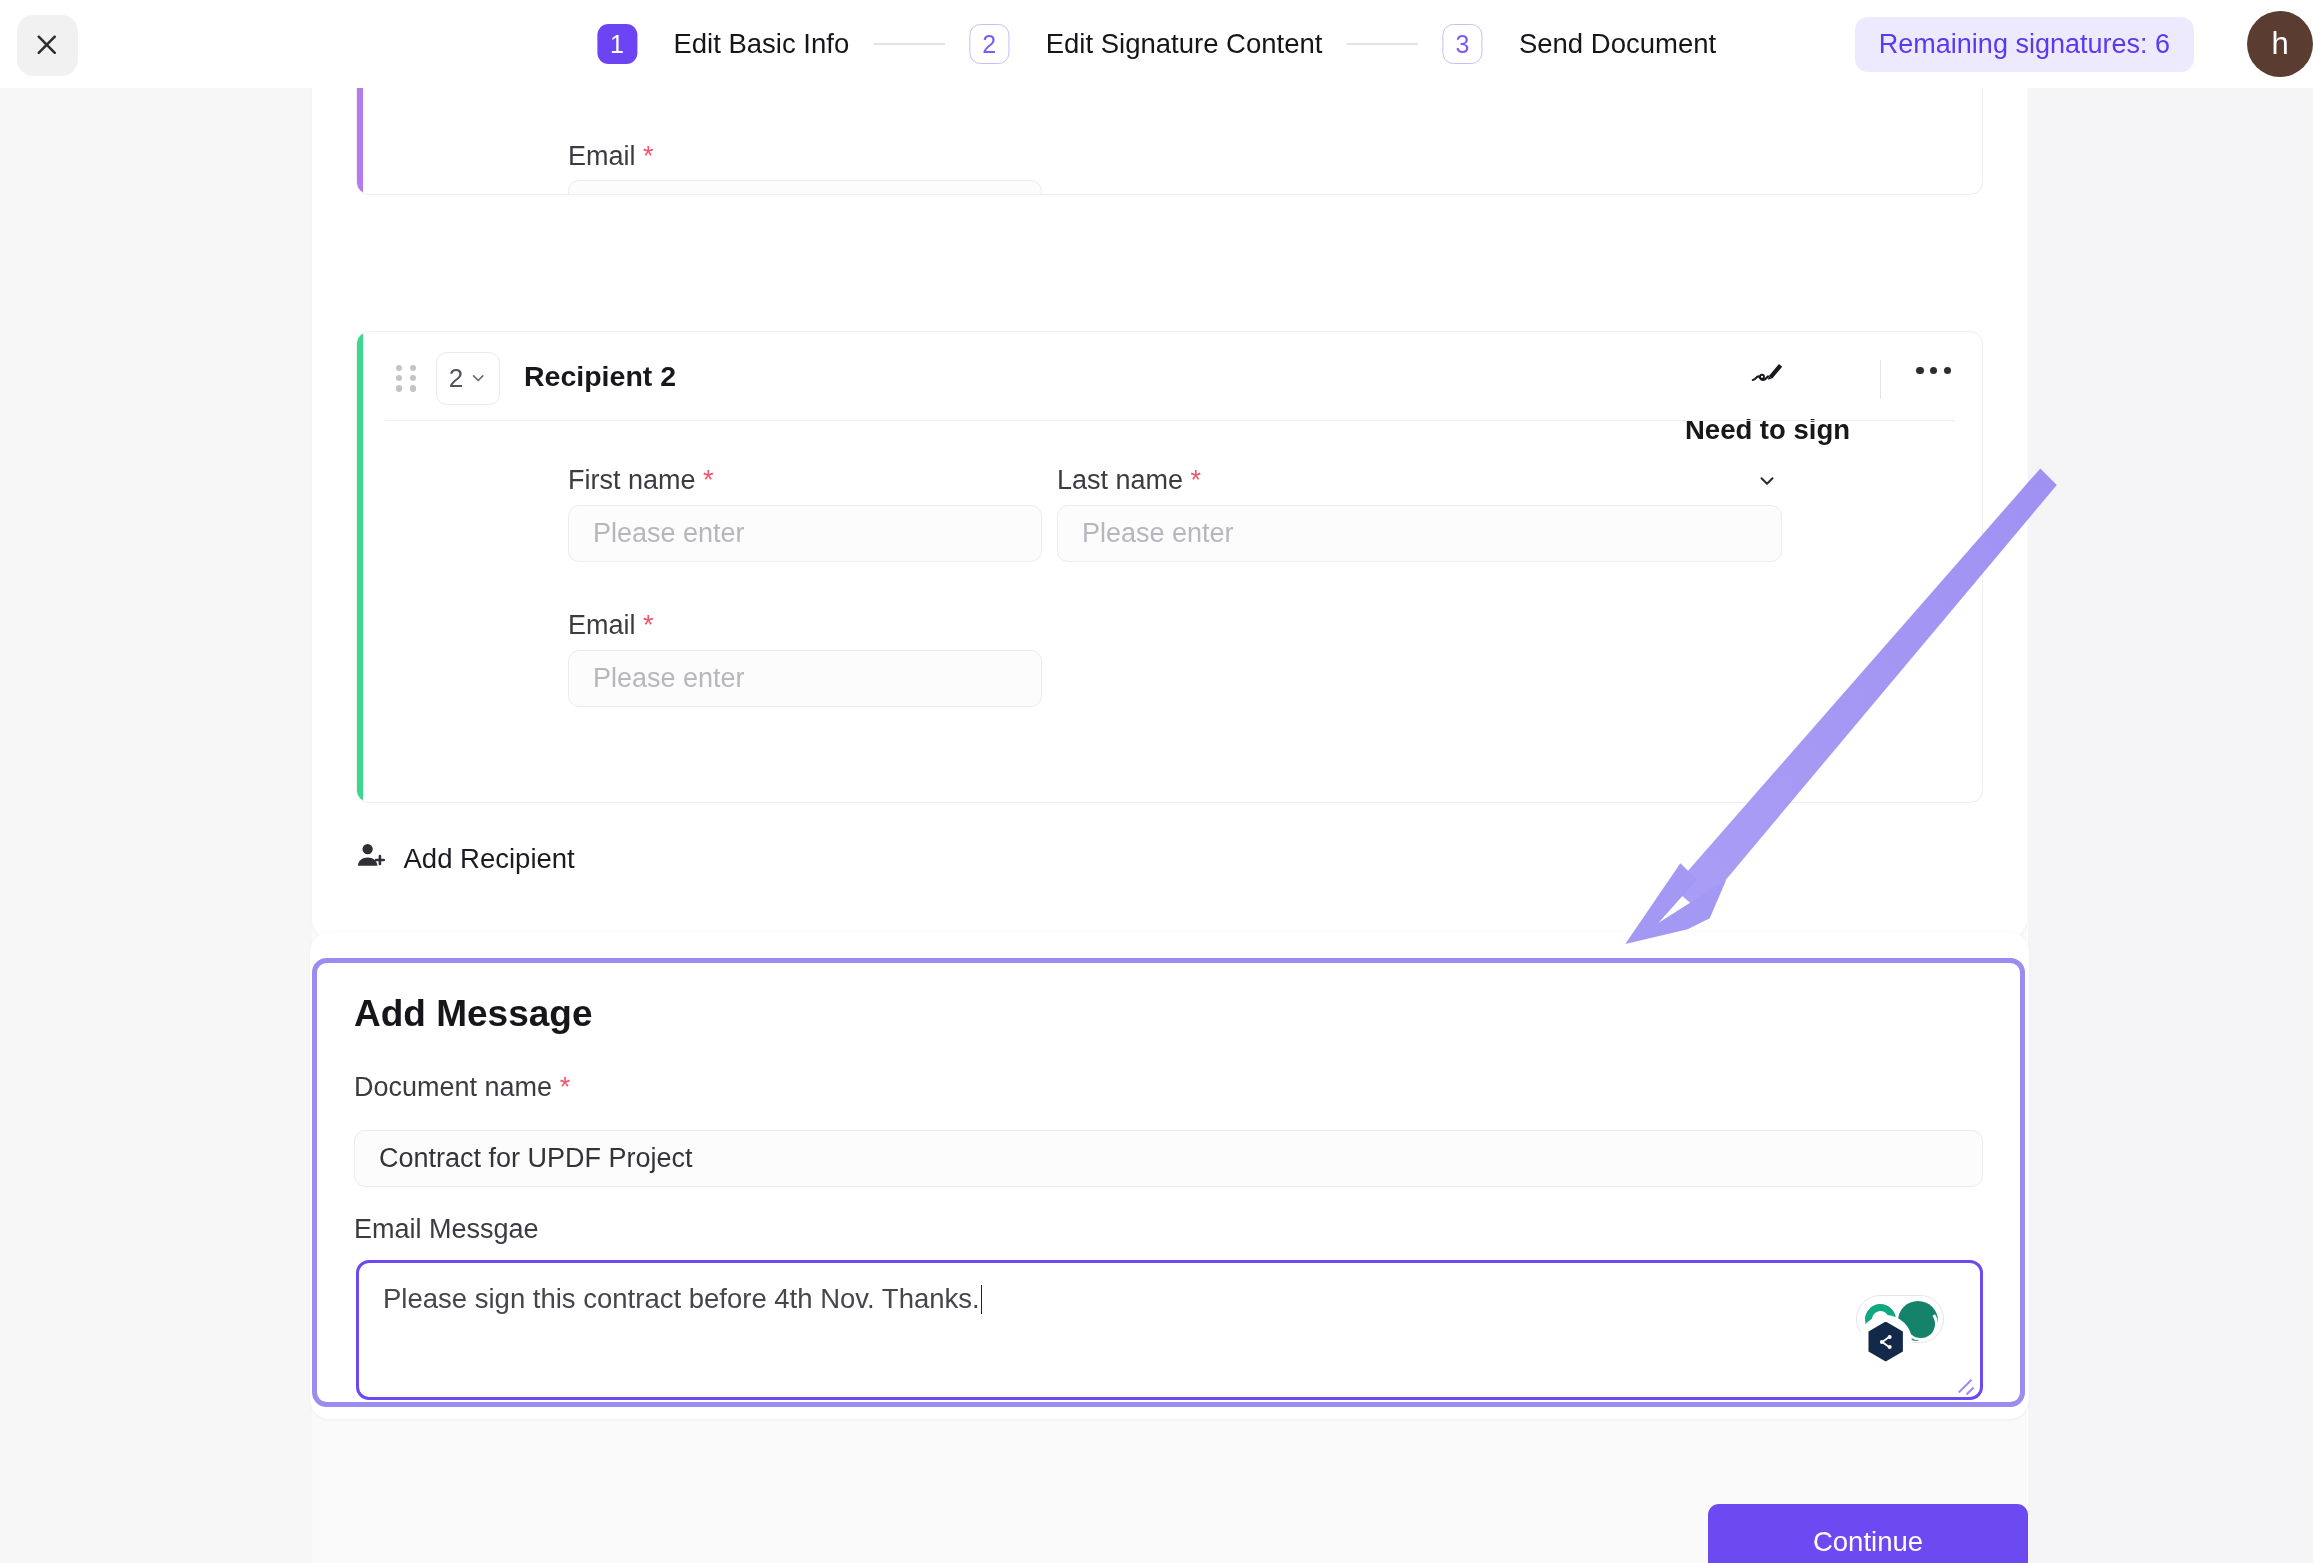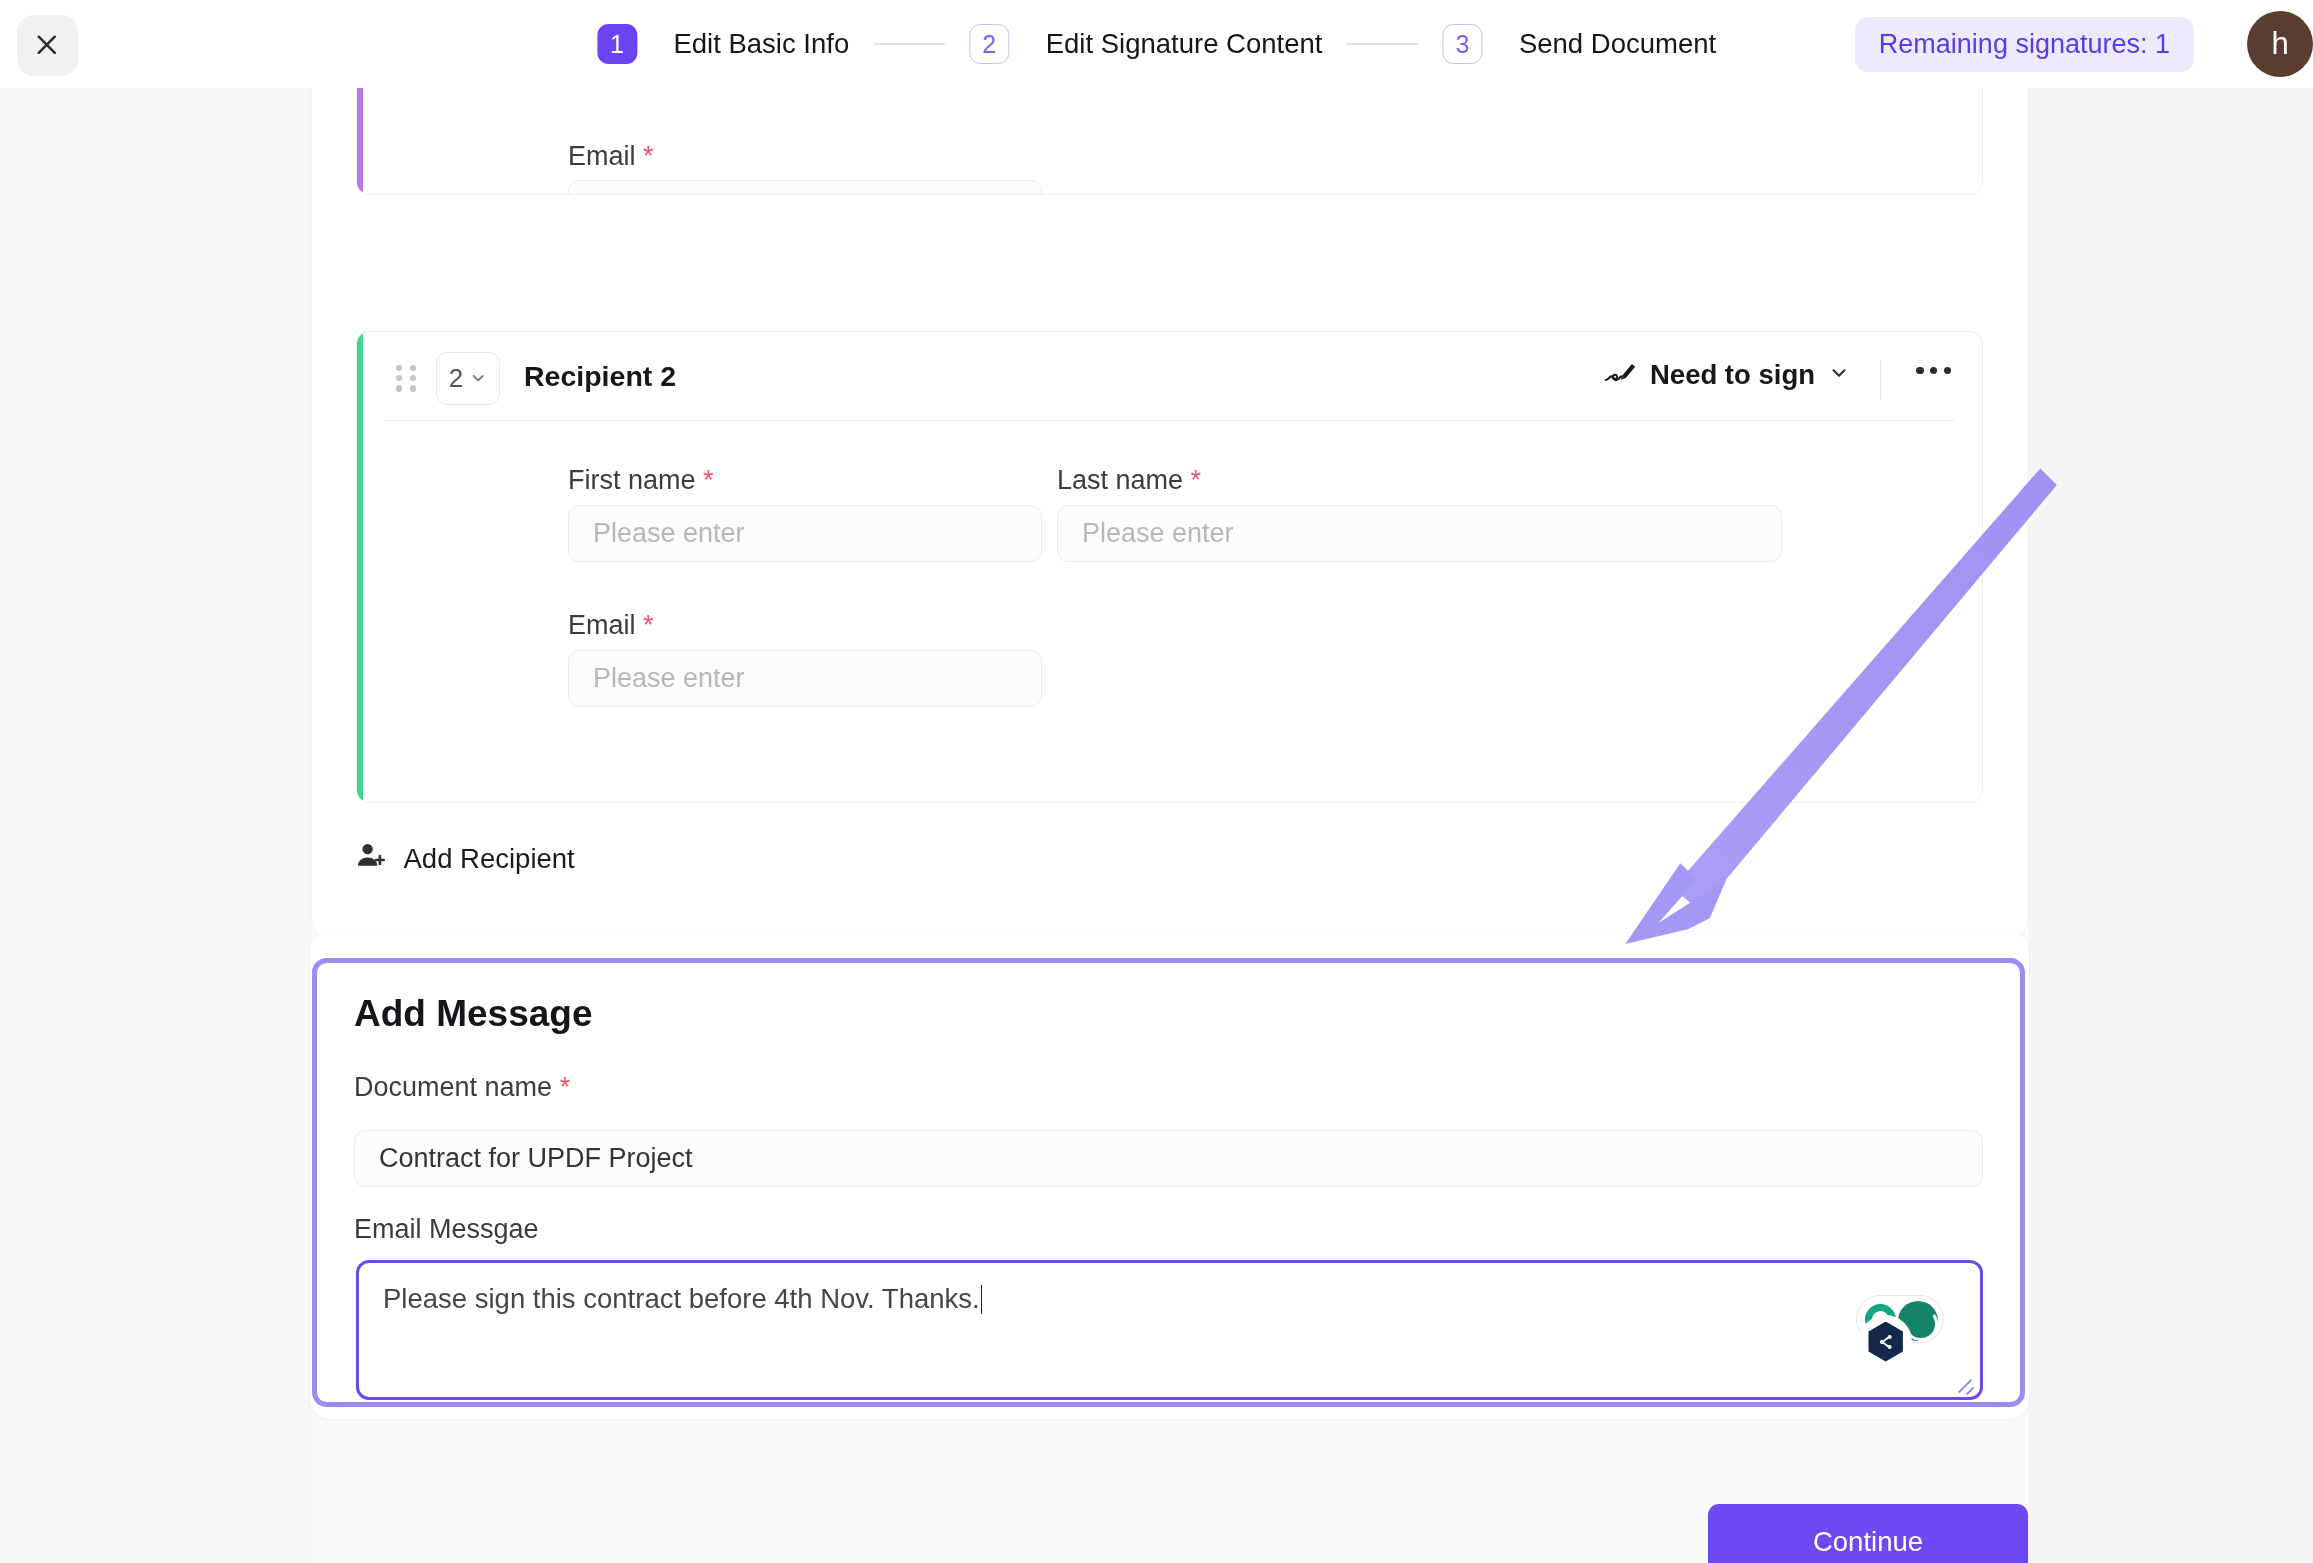--- a/index.html
+++ b/index.html
@@ -243,26 +243,27 @@
     font-size: 28.5px;
     font-weight: bold;
     color: #17171c;
     white-space: nowrap;
   }
   .role-select {
     position: absolute;
     right: 132px; top: 26px;
     display: flex;
     align-items: center;
-    gap: 13px;
+    gap: 21px;
     font-size: 27.5px;
     font-weight: bold;
     color: #17171c;
     cursor: pointer;
     white-space: nowrap;
+    flex-direction: column;
   }
   .vdivider {
     position: absolute;
     right: 101px; top: 27.5px;
     width: 0.9px; height: 39px;
     background: #e4e4e8;
   }
   .more-btn {
     position: absolute;
     right: 31px; top: 35px;
@@ -485,21 +486,21 @@
 
       <div class="step-sep"></div>
 
       <div class="step">
         <div class="step-num idle">3</div>
         <div class="step-label">Send Document</div>
       </div>
 
     </div>
 
-    <div class="sig-badge">Remaining signatures: 1</div>
+    <div class="sig-badge">Remaining signatures: 6</div>
 
     <div class="avatar">h</div>
   </div>
 
   <div class="card recipients-card">
 
     <div class="rec-block rec1">
       <div class="rec-accent" style="background:#b57aef"></div>
 
       <div class="field-label" style="left:211px; top:195px;">

